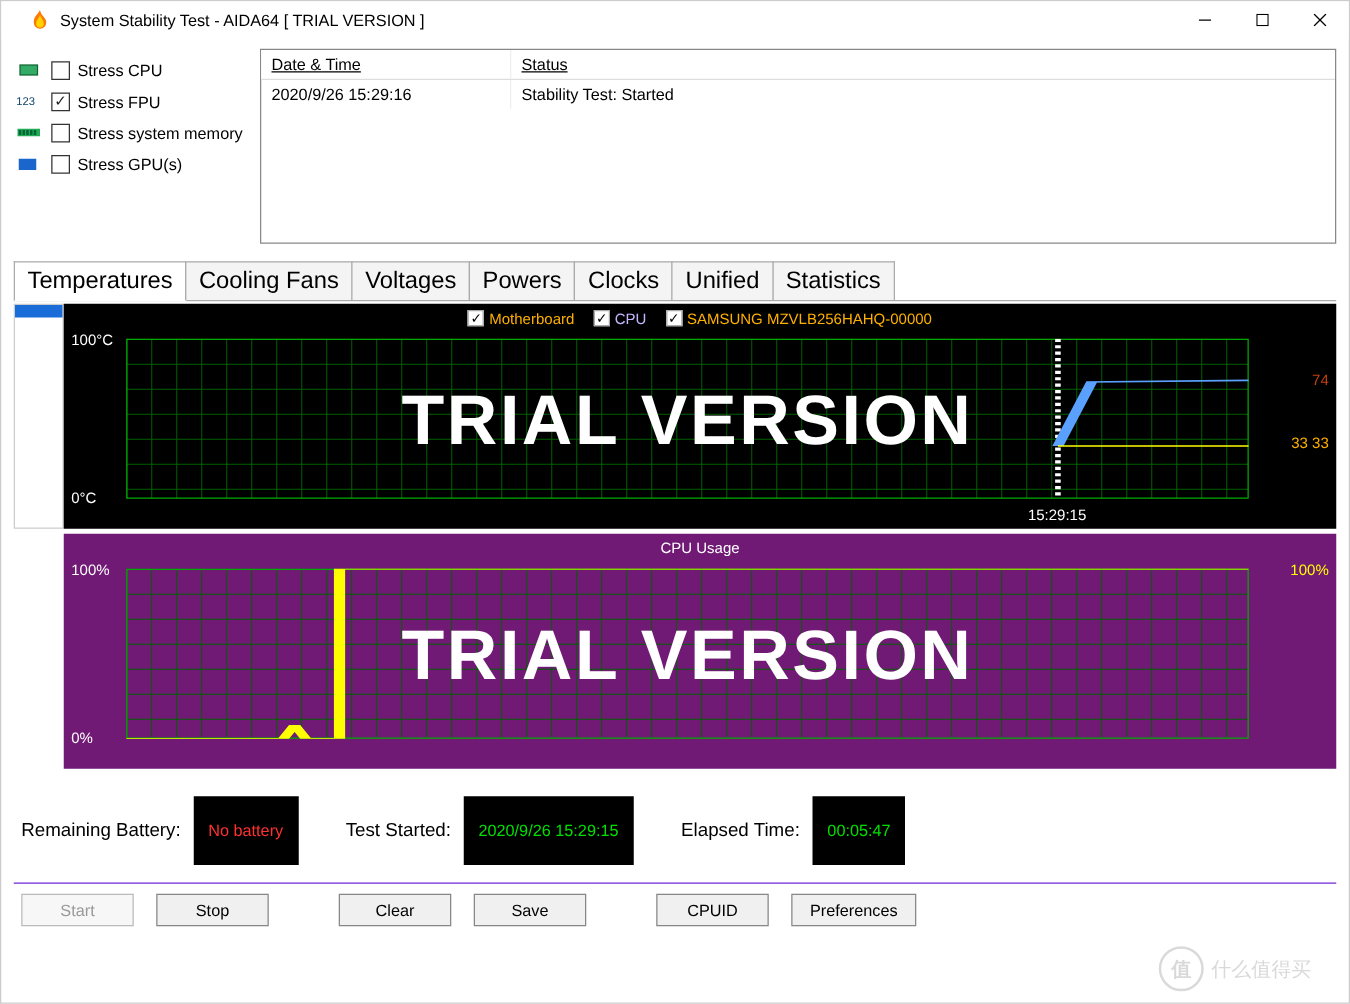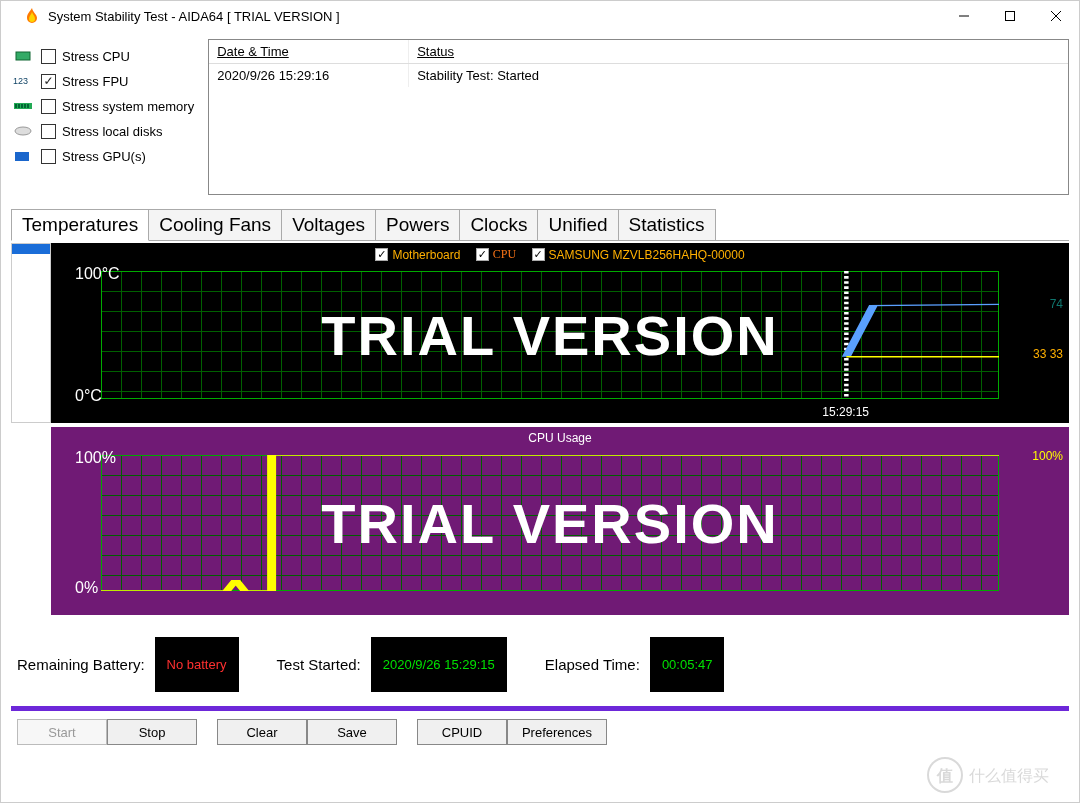--- a/index.html
+++ b/index.html
@@ -30,33 +30,33 @@
 .charts { display: flex; flex-direction: column; gap: 4px; margin-top: 2px; }
 .chartrow { display: flex; }
 .sensorbar { width: 40px; background: #fff; border: 1px solid #ccc; display: flex; flex-direction: column; }
 .sensorblock { height: 10px; background: #1a6dd8; }
 .chartarea { flex: 1; background: #000; position: relative; height: 180px; }
 .chartarea2 { flex: 1; background: #701a75; position: relative; height: 188px; }
 .chart-legend { position: absolute; top: 4px; left: 0; right: 0; text-align: center; font-size: 12px; }
 .leg { display: inline-flex; align-items: center; gap: 4px; margin: 0 6px; }
 .leg .lcb { width: 13px; height: 13px; border: 1px solid #aaa; display: inline-flex; align-items: center; justify-content: center; background: #fff; color: #000; font-size: 11px; }
 .leg .lname { color: #ffb000; }
-.leg .lname.cpu { color: #f97316; font-family: Liberation Serif, serif; }
+.leg .lname.cpu { color: #c4b5fd; }
 .leg .lname.smsng { color: #ffb000; }
-.axis-label { position: absolute; left: 6px; color: #fff; font-size: 16px; margin-left: 18px; }
+.axis-label { position: absolute; left: 6px; color: #fff; font-size: 12px; }
 .axis-right { position: absolute; right: 6px; color: #fff; font-size: 12px; }
 .grid { position: absolute; left: 50px; right: 70px; top: 28px; bottom: 24px; background-image: linear-gradient(#006000 1px, transparent 1px), linear-gradient(90deg, #006000 1px, transparent 1px); background-size: 20px 20px; }
 .grid-outline { position: absolute; left: 50px; right: 70px; top: 28px; bottom: 24px; border: 1px solid #00aa00; }
 .trial { position: absolute; left: 50px; right: 70px; top: 28px; bottom: 24px; display: flex; align-items: center; justify-content: center; color: #fff; font-size: 56px; font-weight: bold; letter-spacing: 2px; pointer-events: none; }
 .statusbar { display: flex; align-items: center; gap: 10px; margin-top: 22px; padding: 0 6px; }
 .statusbar .lab { font-size: 15px; }
 .blackbox { background: #000; padding: 20px 12px; font-size: 13px; }
 .bb-red { color: #ff3030; }
 .bb-green { color: #00e000; }
-.btnrow { display: flex; align-items: center; margin-top: 14px; padding: 8px 6px; border-top: 5px solid #6d28d9; }
+.btnrow { display: flex; align-items: center; gap: 18px; margin-top: 14px; padding: 8px 6px; border-top: 1px solid #6d28d9; }
 .btn { min-width: 90px; height: 26px; border: 1px solid #888; background: #f0f0f0; font-size: 13px; display: inline-flex; align-items: center; justify-content: center; }
 .btn.disabled { color: #999; border-color: #bbb; background: #f7f7f7; }
 .watermark { position: absolute; right: 4px; bottom: 4px; opacity: 0.55; }
 </style>
 </head>
 <body>
 
 <div class="titlebar">
   <span class="flame">
     <svg viewBox="0 0 16 16">
@@ -113,29 +113,20 @@
               <rect x="1" y="4" width="18" height="6" fill="#2a5"></rect>
               <rect x="2" y="5" width="2" height="4" fill="#063"></rect>
               <rect x="5" y="5" width="2" height="4" fill="#063"></rect>
               <rect x="8" y="5" width="2" height="4" fill="#063"></rect>
               <rect x="11" y="5" width="2" height="4" fill="#063"></rect>
               <rect x="14" y="5" width="2" height="4" fill="#063"></rect>
             </svg>
           </span>
         <span class="cb"></span>
         <span>Stress system memory</span>
-      </div>
-      <div class="sitem">
-        <span class="hw">
-            <svg width="20" height="14" viewBox="0 0 20 14">
-              <ellipse cx="10" cy="7" rx="8" ry="4" fill="#ddd" stroke="#999"></ellipse>
-            </svg>
-          </span>
-        <span class="cb"></span>
-        <span>Stress local disks</span>
       </div>
       <div class="sitem">
         <span class="hw">
             <svg width="20" height="14" viewBox="0 0 20 14">
               <rect x="2" y="3" width="14" height="9" fill="#1a66cc"></rect>
             </svg>
           </span>
         <span class="cb"></span>
         <span>Stress GPU(s)</span>
       </div>
@@ -187,21 +178,21 @@
         <div class="grid"></div>
         <div class="grid-outline"></div>
         <span class="axis-label" style="top:22px">100°C</span>
         <span class="axis-label" style="bottom:18px">0°C</span>
 
         <svg style="position:absolute;left:50px;right:70px;top:28px;bottom:24px;width:calc(100% - 120px);height:calc(100% - 52px)" preserveAspectRatio="none" viewBox="0 0 100 100">
           <line x1="83" y1="0" x2="83" y2="100" stroke="#fff" stroke-dasharray="2,2" stroke-width="0.5"></line>
           <polyline points="83,67 86,27 100,26" fill="none" stroke="#5aa0ff" stroke-width="1"></polyline>
           <polyline points="83,67 100,67" fill="none" stroke="#ffff00" stroke-width="1"></polyline>
         </svg>
-        <span class="axis-right" style="top:54px;color:#0f766e">74</span>
+        <span class="axis-right" style="top:54px;color:#c2410c">74</span>
         <span class="axis-right" style="top:104px;color:#ffb000">33 33</span>
         <span style="position:absolute;left:calc(50px + 83% * (100% - 120px) / 100% - 24px);bottom:4px;color:#fff;font-size:12px">15:29:15</span>
         <div class="trial">TRIAL VERSION</div>
       </div>
     </div>
 
     <div class="chartrow">
       <div style="width:40px"></div>
       <div class="chartarea2">
         <div style="position:absolute;top:4px;left:0;right:0;text-align:center;color:#fff;font-size:12px">CPU Usage</div>

